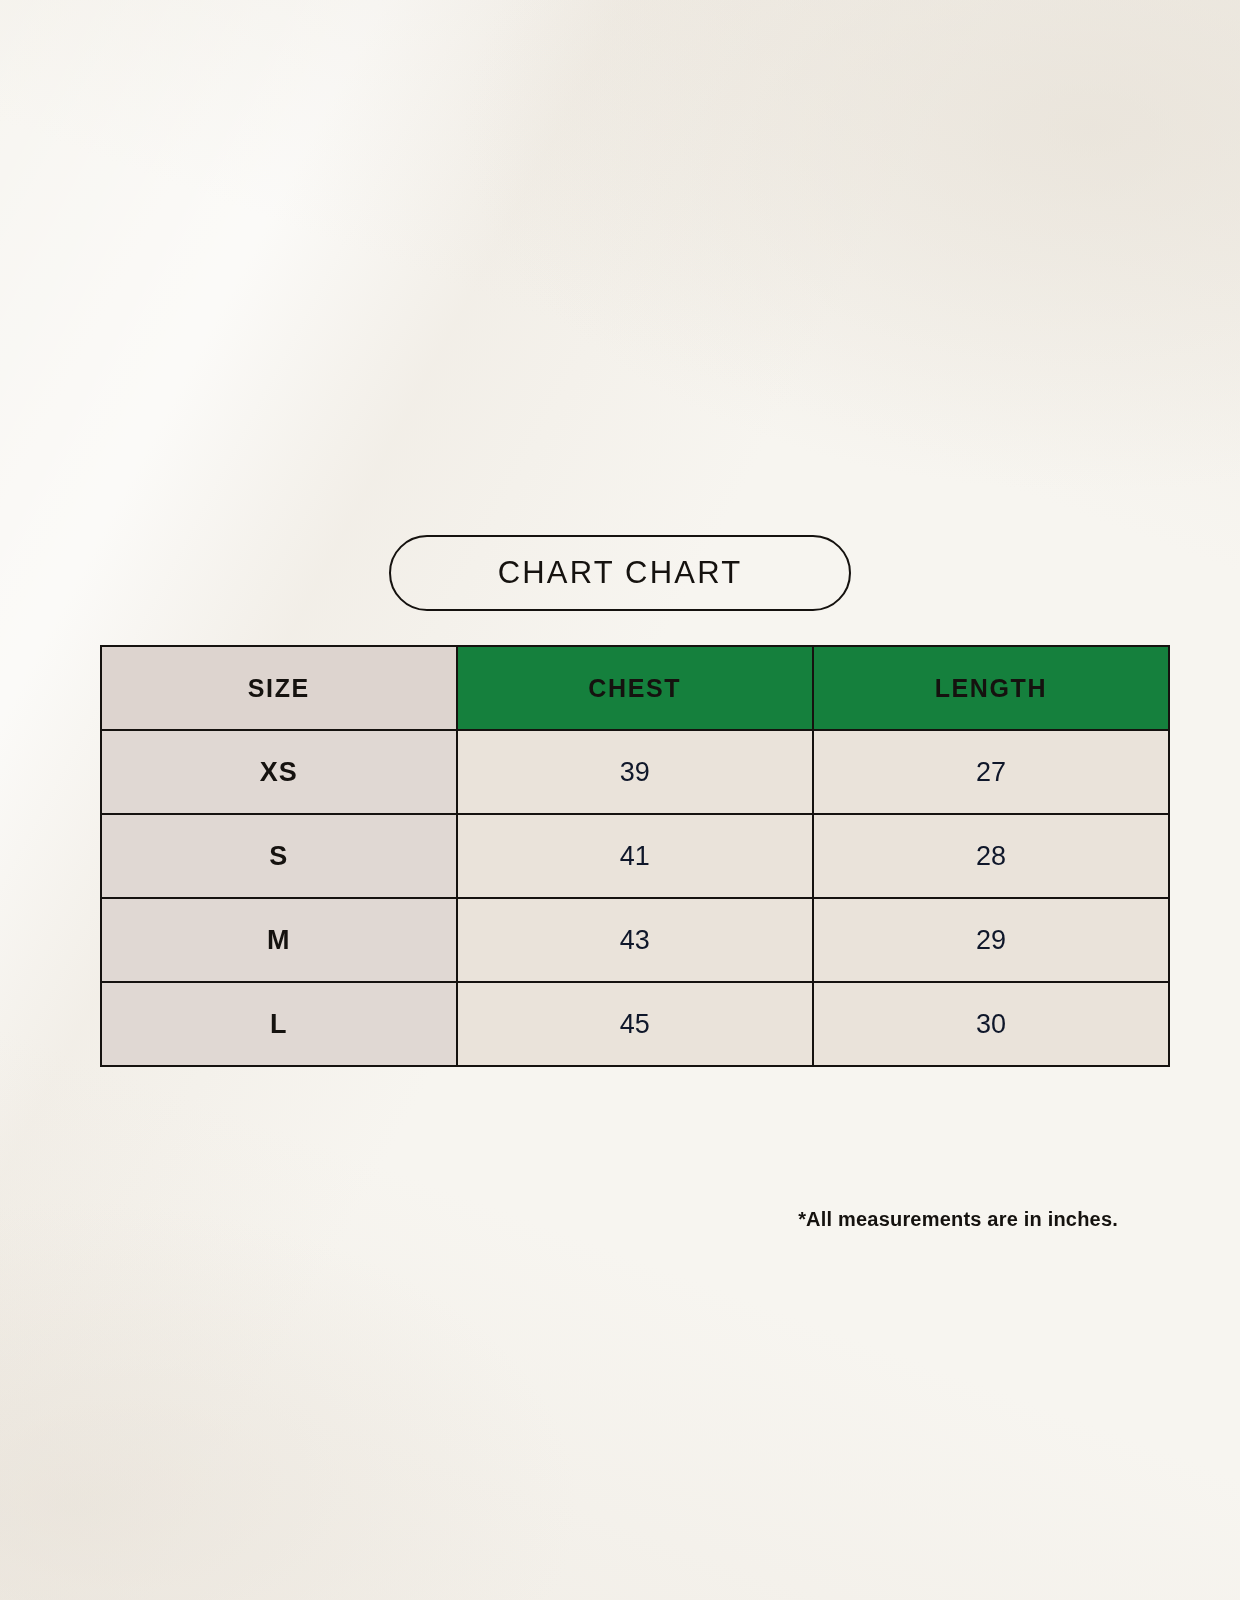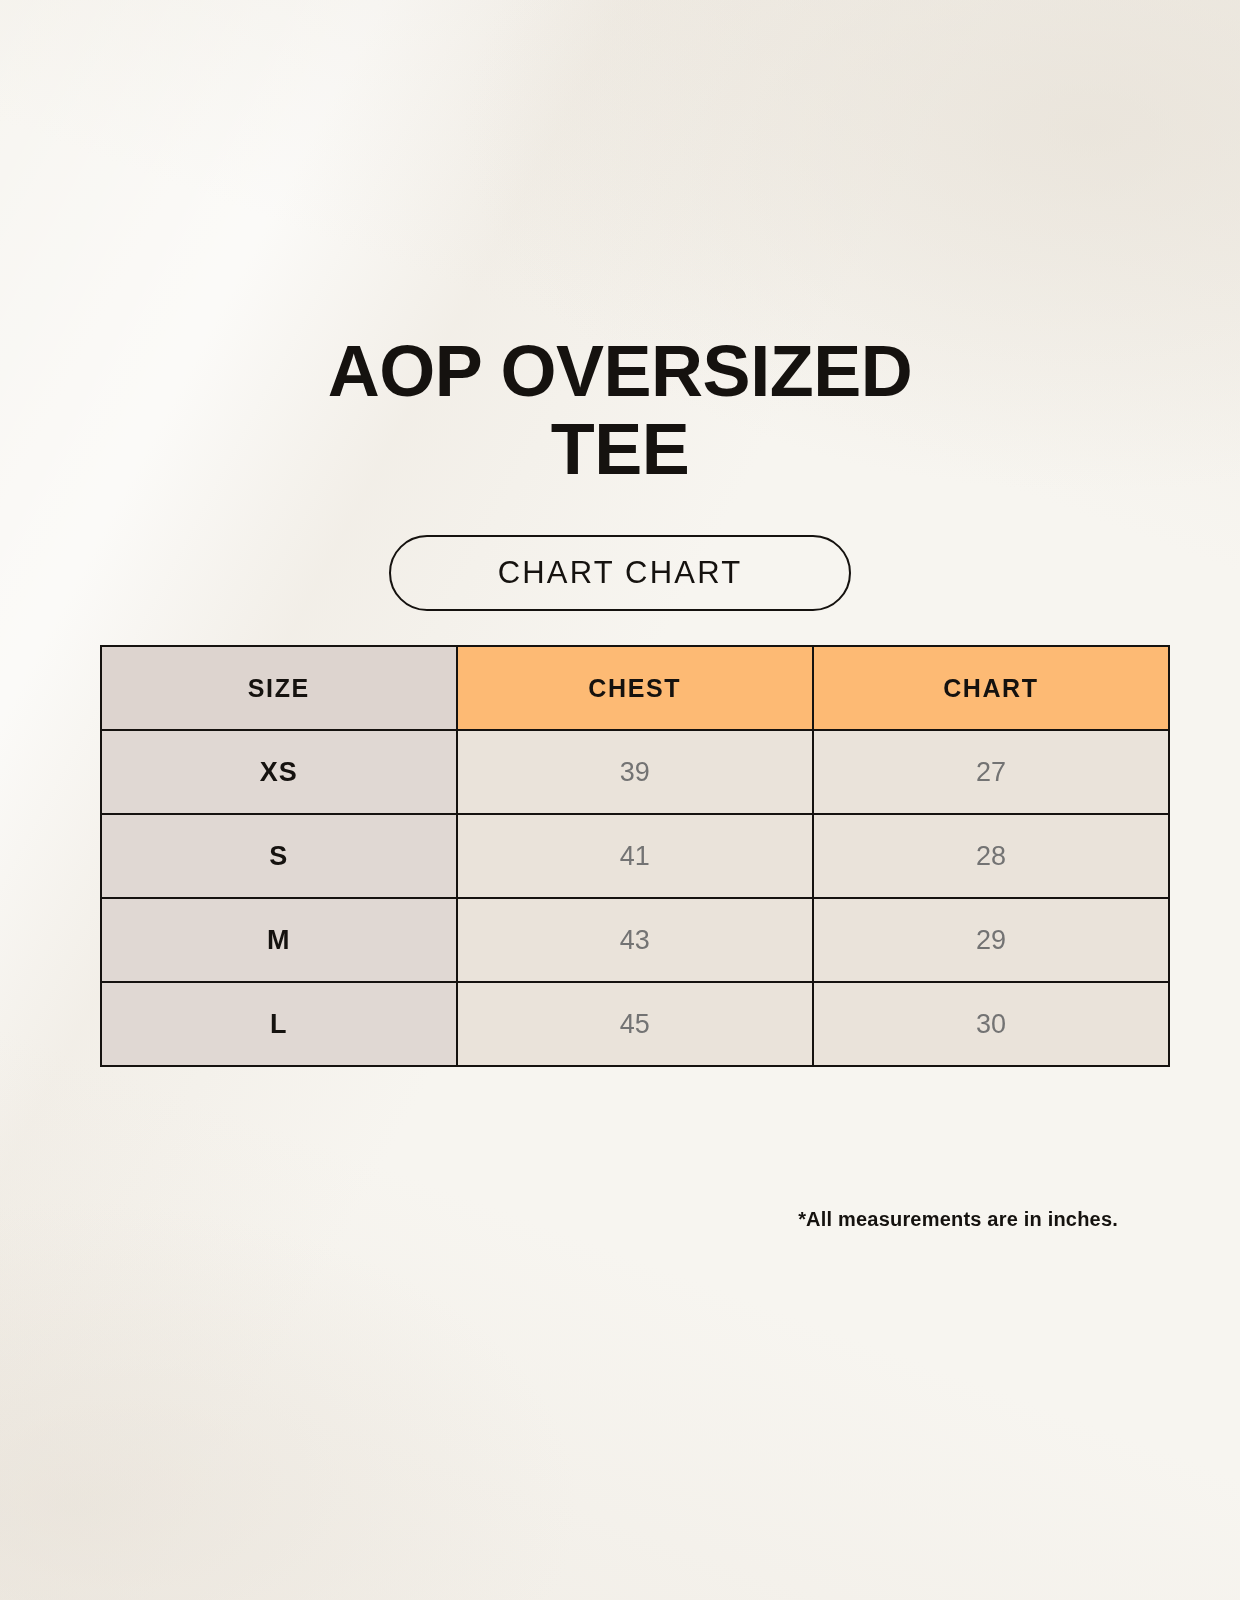--- a/index.html
+++ b/index.html
@@ -102,34 +102,34 @@
   table.size-chart col.c-length { width: 33.35%; }
 
   thead th {
     font-size: 25px;
     font-weight: 700;
     letter-spacing: 1.6px;
     color: #15120f;
   }
   thead th.h-size { background: #ddd4cf; }
   thead th.h-chest,
-  thead th.h-length { background: #fdba74; }
+  thead th.h-length { background: #15803d; }
 
   tbody td.size-cell {
     background: #e0d8d3;
     font-size: 27px;
     font-weight: 700;
     letter-spacing: 1px;
     color: #15120f;
   }
   tbody td.val-cell {
     background: #eae3da;
     font-size: 27px;
     font-weight: 400;
-    color: #737373;
+    color: #0f172a;
   }
 
   .footnote {
     position: absolute;
     left: 100px;
     top: 1208px;
     width: 1018px;
     text-align: right;
     font-size: 20px;
     font-weight: 700;
@@ -138,39 +138,37 @@
   }
 </style>
 </head>
 <body>
 
 <div class="page">
   <div class="bg-wash a"></div>
   <div class="bg-wash b"></div>
   <div class="bg-wash c"></div>
 
-  <div class="title">AOP OVERSIZED
-TEE</div>
 
   <div class="pill">
     <span>CHART CHART</span>
   </div>
 
   <div class="table-wrap">
     <table class="size-chart">
       <colgroup>
         <col class="c-size">
         <col class="c-chest">
         <col class="c-length">
       </colgroup>
       <thead>
         <tr>
           <th class="h-size">SIZE</th>
           <th class="h-chest">CHEST</th>
-          <th class="h-length">CHART</th>
+          <th class="h-length">LENGTH</th>
         </tr>
       </thead>
       <tbody>
         <tr>
           <td class="size-cell">XS</td>
           <td class="val-cell">39</td>
           <td class="val-cell">27</td>
         </tr>
         <tr>
           <td class="size-cell">S</td>

